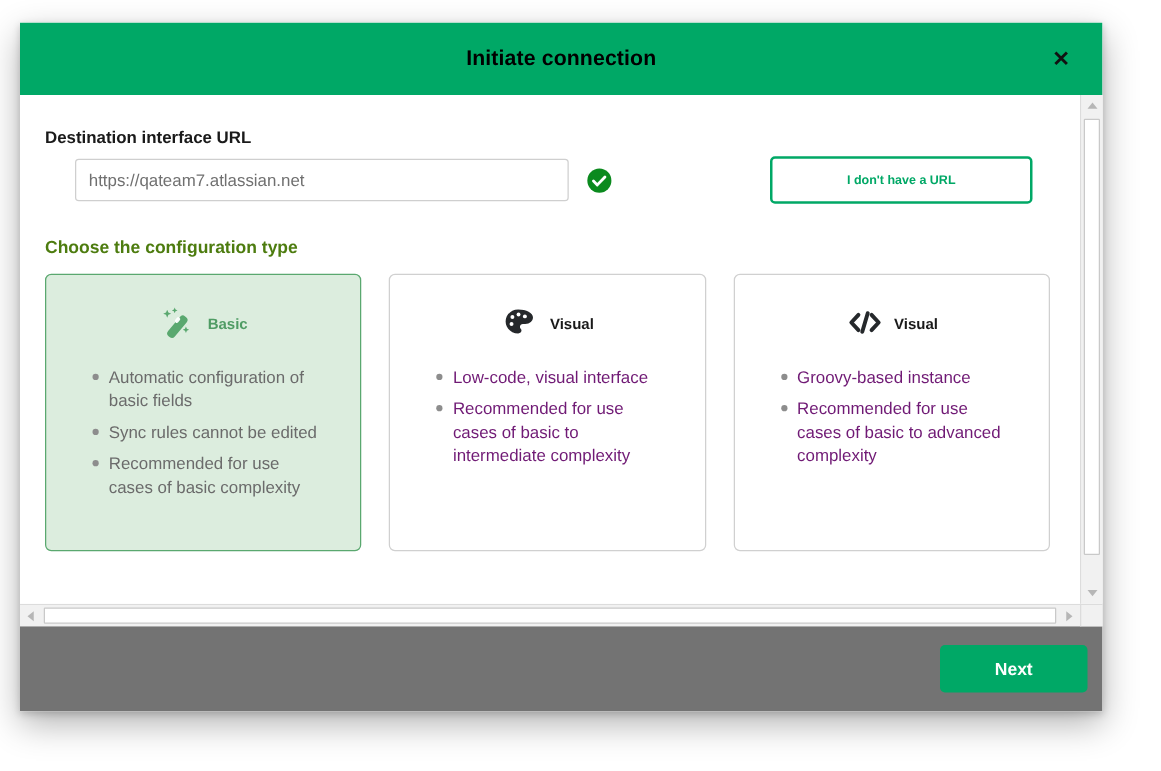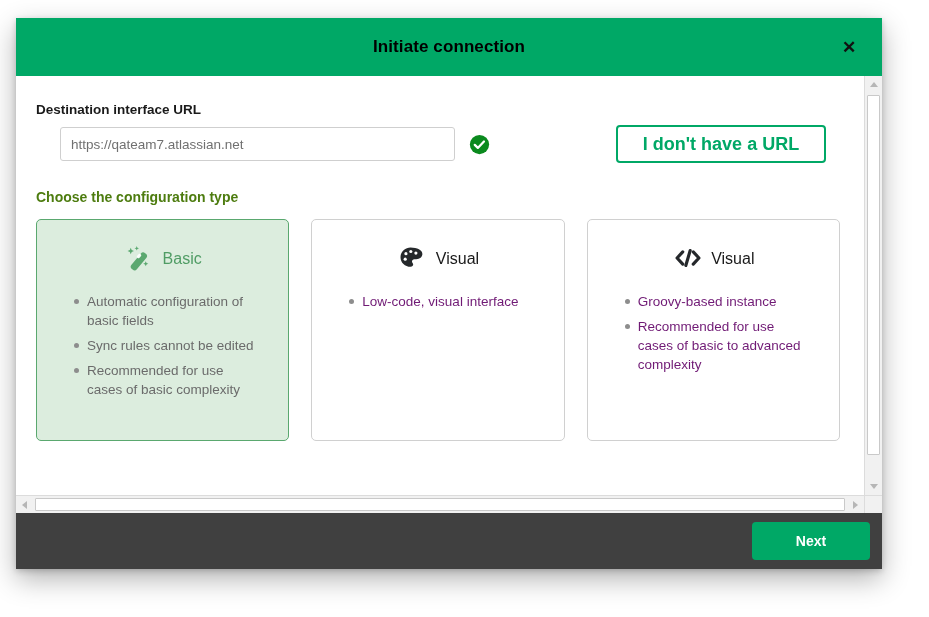--- a/index.html
+++ b/index.html
@@ -221,21 +221,21 @@
   .spacer-flex { flex: 1 1 auto; }
 
   .nourl-btn {
     width: 210px;
     height: 38px;
     box-sizing: border-box;
     background: #ffffff;
     border: 2px solid #00a866;
     border-radius: 4px;
     color: #00a866;
-    font-size: 18px;
+    font-size: 10px;
     font-weight: bold;
     cursor: pointer;
     font-family: "Liberation Sans", sans-serif;
     margin-right: 14px;
   }
 
   .section-label {
     font-size: 14px;
     font-weight: bold;
     color: #4d7c0f;
@@ -263,22 +263,22 @@
   }
   .card-head {
     display: flex;
     align-items: center;
     justify-content: center;
     gap: 9px;
     height: 34px;
     margin-bottom: 12px;
   }
   .card-title {
-    font-size: 16px;
-    font-weight: normal;
+    font-size: 12px;
+    font-weight: bold;
     color: #1a1a1a;
     text-align: center;
   }
   .card.selected .card-title { color: #4f9c64; }
   .card-icon {
     width: 30px;
     height: 30px;
     display: block;
   }
   .card ul {
@@ -302,22 +302,22 @@
     width: 5px;
     height: 5px;
     border-radius: 50%;
     background: #8d8d8d;
   }
   .card.selected li { color: #6b6b6b; }
 
   
   .dlg-footer {
     flex: 0 0 auto;
-    height: 56px;
-    background: #404040;
+    height: 68px;
+    background: #737373;
     display: flex;
     align-items: center;
     justify-content: flex-end;
     padding-right: 12px;
   }
   .next-btn {
     width: 118px;
     height: 38px;
     background: #00a866;
     border: none;
@@ -398,20 +398,21 @@
                     <circle cx="10.2" cy="11.0" r="1.8" fill="#ffffff"></circle>
                     <circle cx="15.8" cy="8.6" r="1.8" fill="#ffffff"></circle>
                     <circle cx="21.6" cy="10.4" r="1.8" fill="#ffffff"></circle>
                     <circle cx="9.4" cy="17.3" r="1.8" fill="#ffffff"></circle>
                   </svg>
                 </span>
                 <span class="card-title">Visual</span>
               </div>
               <ul>
                 <li>Low-code, visual interface</li>
+                <li>Recommended for use cases of basic to intermediate complexity</li>
               </ul>
             </div>
 
             <div class="card">
               <div class="card-head">
                 <span class="card-icon">
                   <svg viewBox="0 0 36 32" width="32" height="28" aria-hidden="true">
                     <g fill="none" stroke="#25282b" stroke-width="3.6" stroke-linecap="round" stroke-linejoin="round">
                       <path d="M12 9L5.5 16L12 23"></path>
                       <path d="M24 9L30.5 16L24 23"></path>

